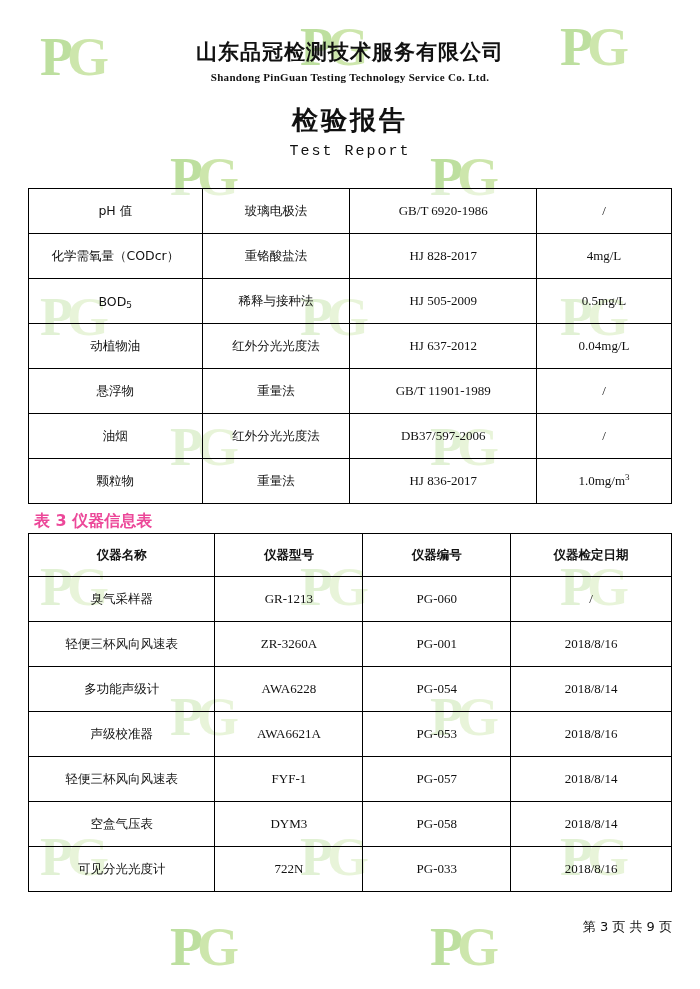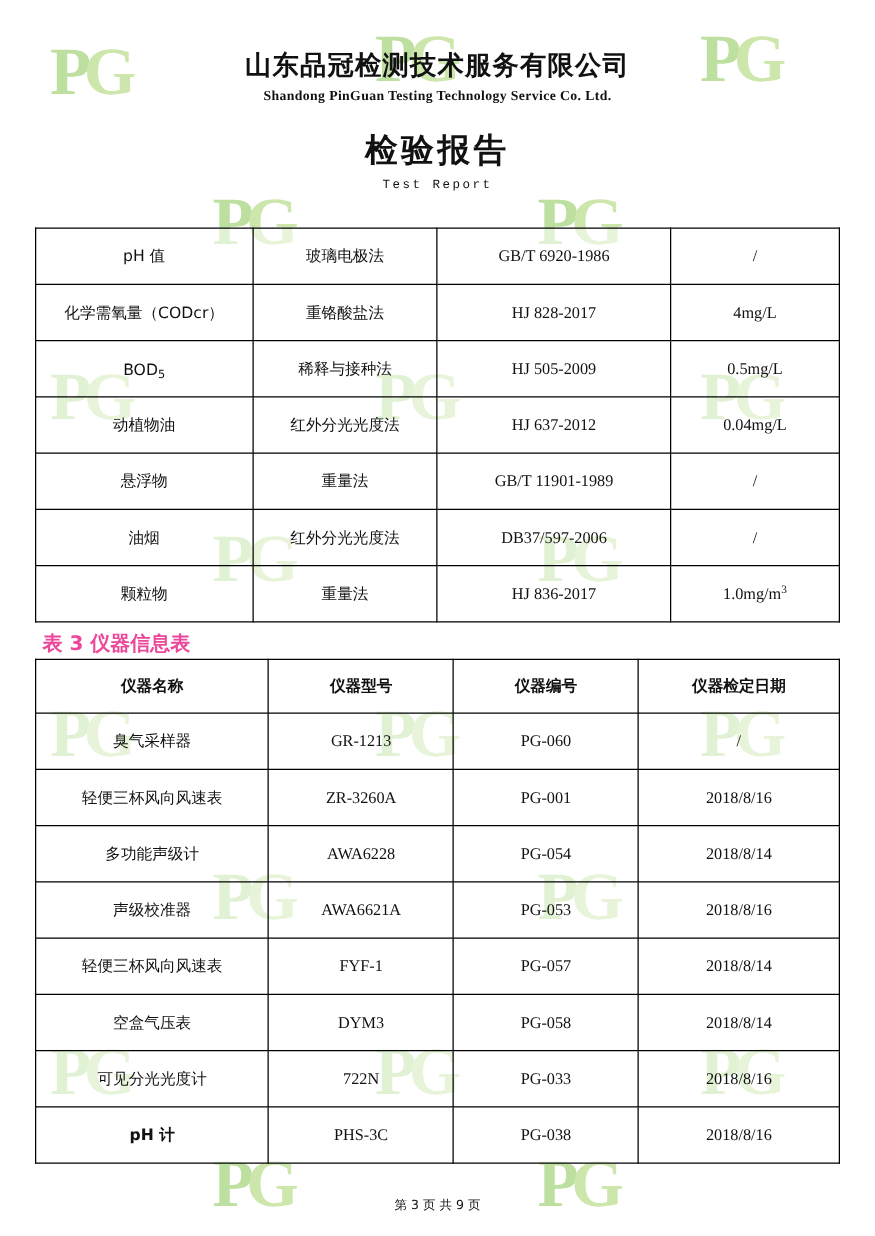--- a/index.html
+++ b/index.html
@@ -65,21 +65,21 @@
     text-align: center;
     font-size: 26px;
     font-weight: bold;
     margin-top: 20px;
     letter-spacing: 3px;
     font-family: "DejaVu Sans", sans-serif;
     color: #111;
   }
   .report-en {
     text-align: center;
-    font-size: 10px;
+    font-size: 15px;
     margin-top: 5px;
     letter-spacing: 2px;
     font-family: "Liberation Mono", monospace;
     color: #111;
   }
 
   table.doc-table {
     width: 100%;
     border-collapse: collapse;
     table-layout: fixed;
@@ -113,22 +113,22 @@
 
   .table-caption {
     font-size: 16px;
     font-weight: bold;
     font-family: "DejaVu Sans", sans-serif;
     margin: 7px 0 1px 6px;
     color: #ec4899;
   }
 
   .footer {
-    text-align: center;
-    font-size: 10px;
+    text-align: right;
+    font-size: 13px;
     font-family: "DejaVu Sans", sans-serif;
     margin-top: 26px;
     color: #111;
   }
 
   sub { font-size: 9px; vertical-align: baseline; position: relative; top: 2px; }
   sup { font-size: 9px; vertical-align: baseline; position: relative; top: -5px; }
 </style>
 </head>
 <body>
@@ -270,23 +270,17 @@
         <td class="code">DYM3</td>
         <td class="code">PG-058</td>
         <td class="num">2018/8/14</td>
       </tr>
       <tr>
         <td>可见分光光度计</td>
         <td class="code">722N</td>
         <td class="code">PG-033</td>
         <td class="num">2018/8/16</td>
       </tr>
-      <tr>
-        <td style="font-weight:bold">pH 计</td>
-        <td class="code">PHS-3C</td>
-        <td class="code">PG-038</td>
-        <td class="num">2018/8/16</td>
-      </tr>
     </tbody>
   </table>
 
   <div class="footer">第 3 页 共 9 页</div>
 </div>
 
 </body></html>

